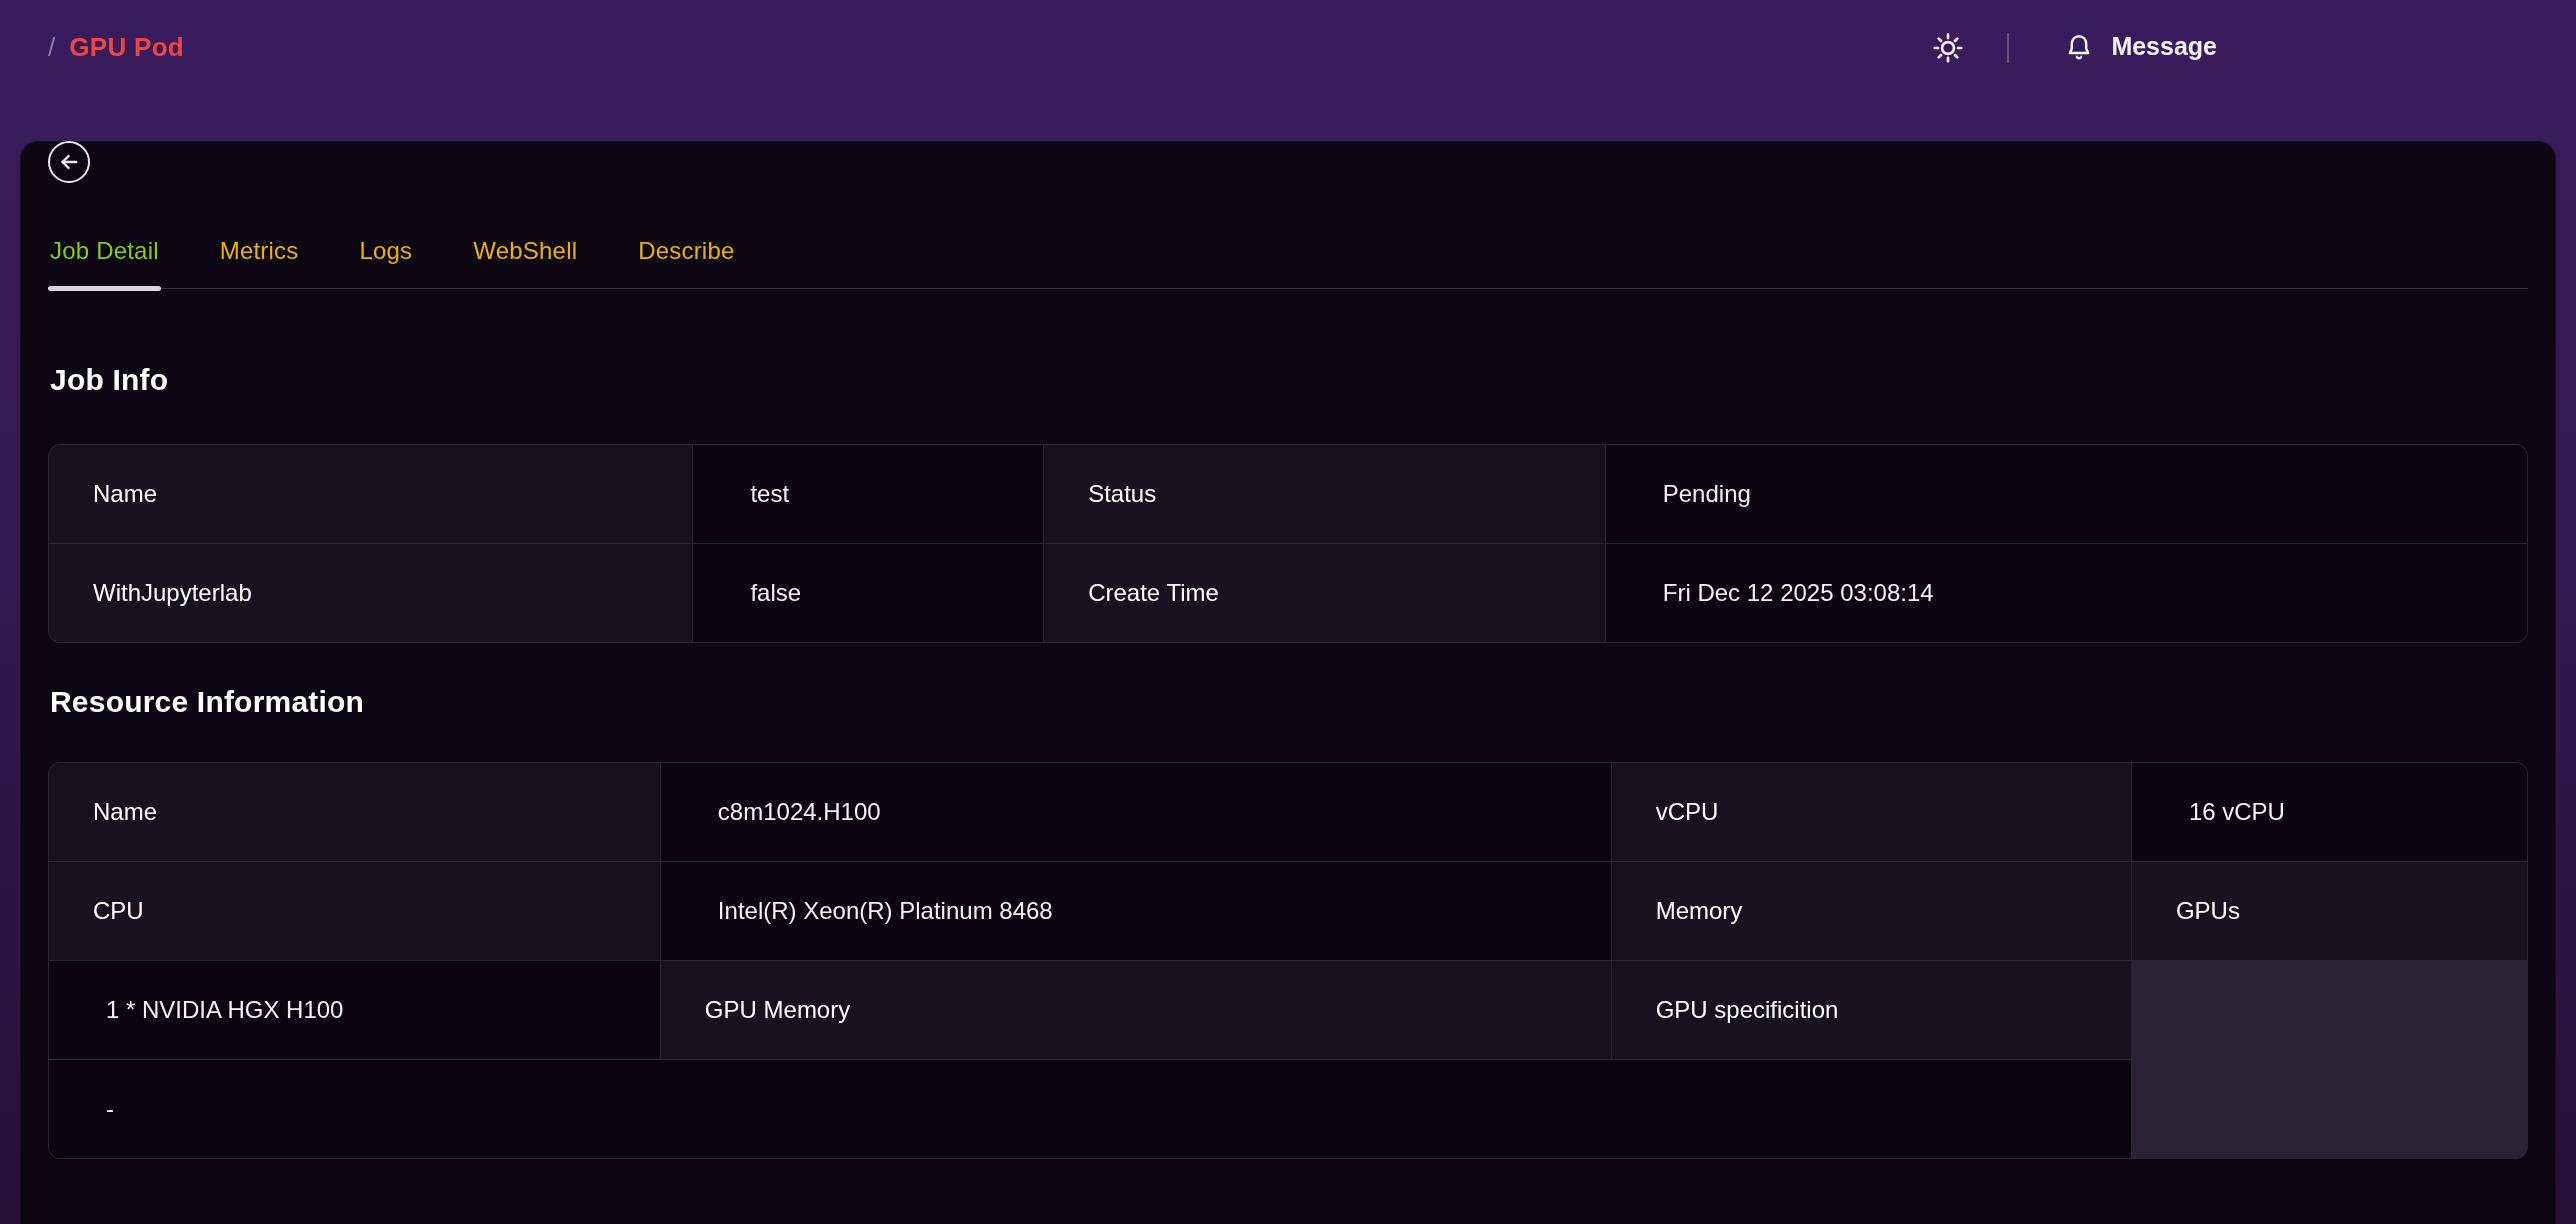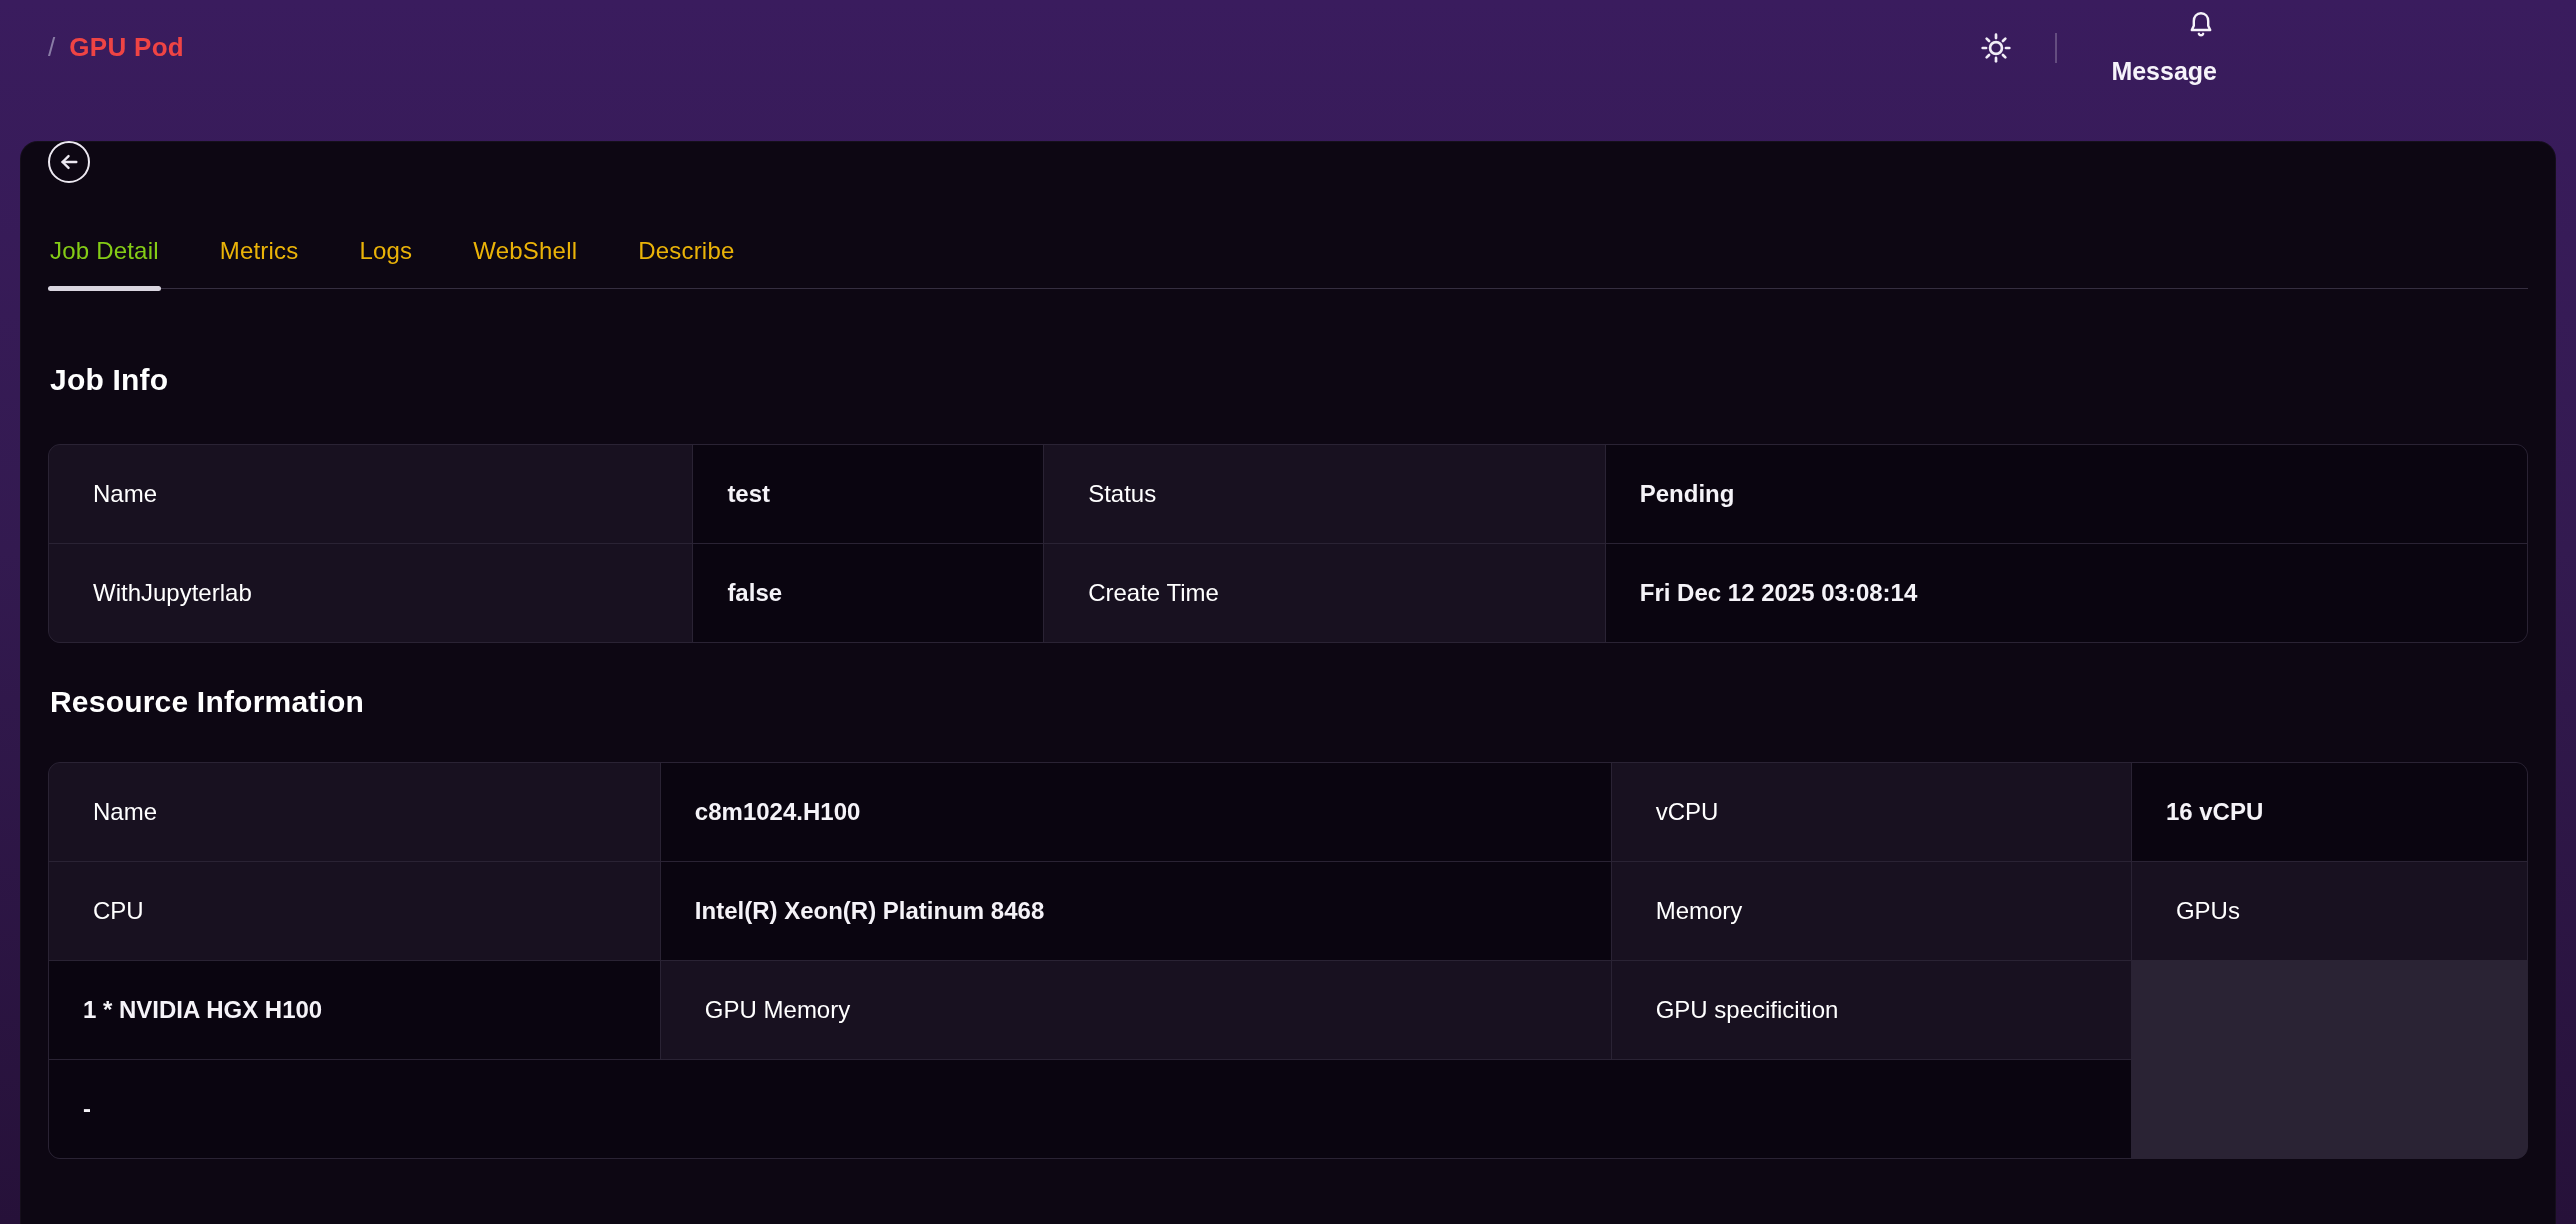--- a/index.html
+++ b/index.html
@@ -13,21 +13,21 @@
 
   
   .header {
     height:95px; display:flex; align-items:center;
     padding:0 359px 0 48px; justify-content:space-between;
   }
   .crumbs { display:flex; align-items:center; gap:14px; font-size:26px; }
   .crumb-sep { color:#8a7da6; font-weight:400; }
   .crumb-cur { color:#ef4444; font-weight:600; letter-spacing:0.3px; cursor:pointer; }
   .hdr-right { display:flex; align-items:center; }
-  .icon-btn { background:none; border:none; cursor:pointer; display:flex; align-items:flex-end; color:#f1edf6;flex-direction:column; }
+  .icon-btn { background:none; border:none; cursor:pointer; display:flex; align-items:flex-start; color:#f1edf6; }
   .hdr-divider { width:2px; height:30px; background:rgba(255,255,255,.22); margin:0 54px 0 42px; }
   .msg-btn { gap:16px; font-size:25px; font-weight:600; color:#f6f3fa; font-family:inherit; }
 
   
   .card {
     margin:0 20px; height:1129px;
     background:#0d0713;
     border-radius:18px 18px 0 0;
     padding:0 28px;
     box-shadow:0 0 0 1px rgba(255,255,255,.035) inset;
@@ -60,21 +60,21 @@
 
   
   .tbl {
     display:grid; gap:1px; background:#2a2334;
     border:1px solid #2a2334; border-radius:12px; overflow:hidden;
   }
   .tbl.t1 { margin-top:47px; grid-template-columns:653fr 355fr 569fr 935fr; }
   .tbl.t2 { margin-top:43px; grid-template-columns:620fr 964fr 527fr 401fr; }
   .cell { height:98px; display:flex; align-items:center; font-size:24px; }
   .cell.lbl { background:#181120; color:#ffffff; padding-left:44px; }
-  .cell.val { background:#0a0510; color:#f5f3f8; padding-left:34px;font-weight:bold; }
+  .cell.val { background:#0a0510; color:#f5f3f8; padding-left:57px; }
   .cell.span3 { grid-column:span 3; }
 
   svg { display:block; }
 </style>
 </head>
 <body>
 
 <header class="header">
   <div class="crumbs">
     <span class="crumb-sep">/</span>

